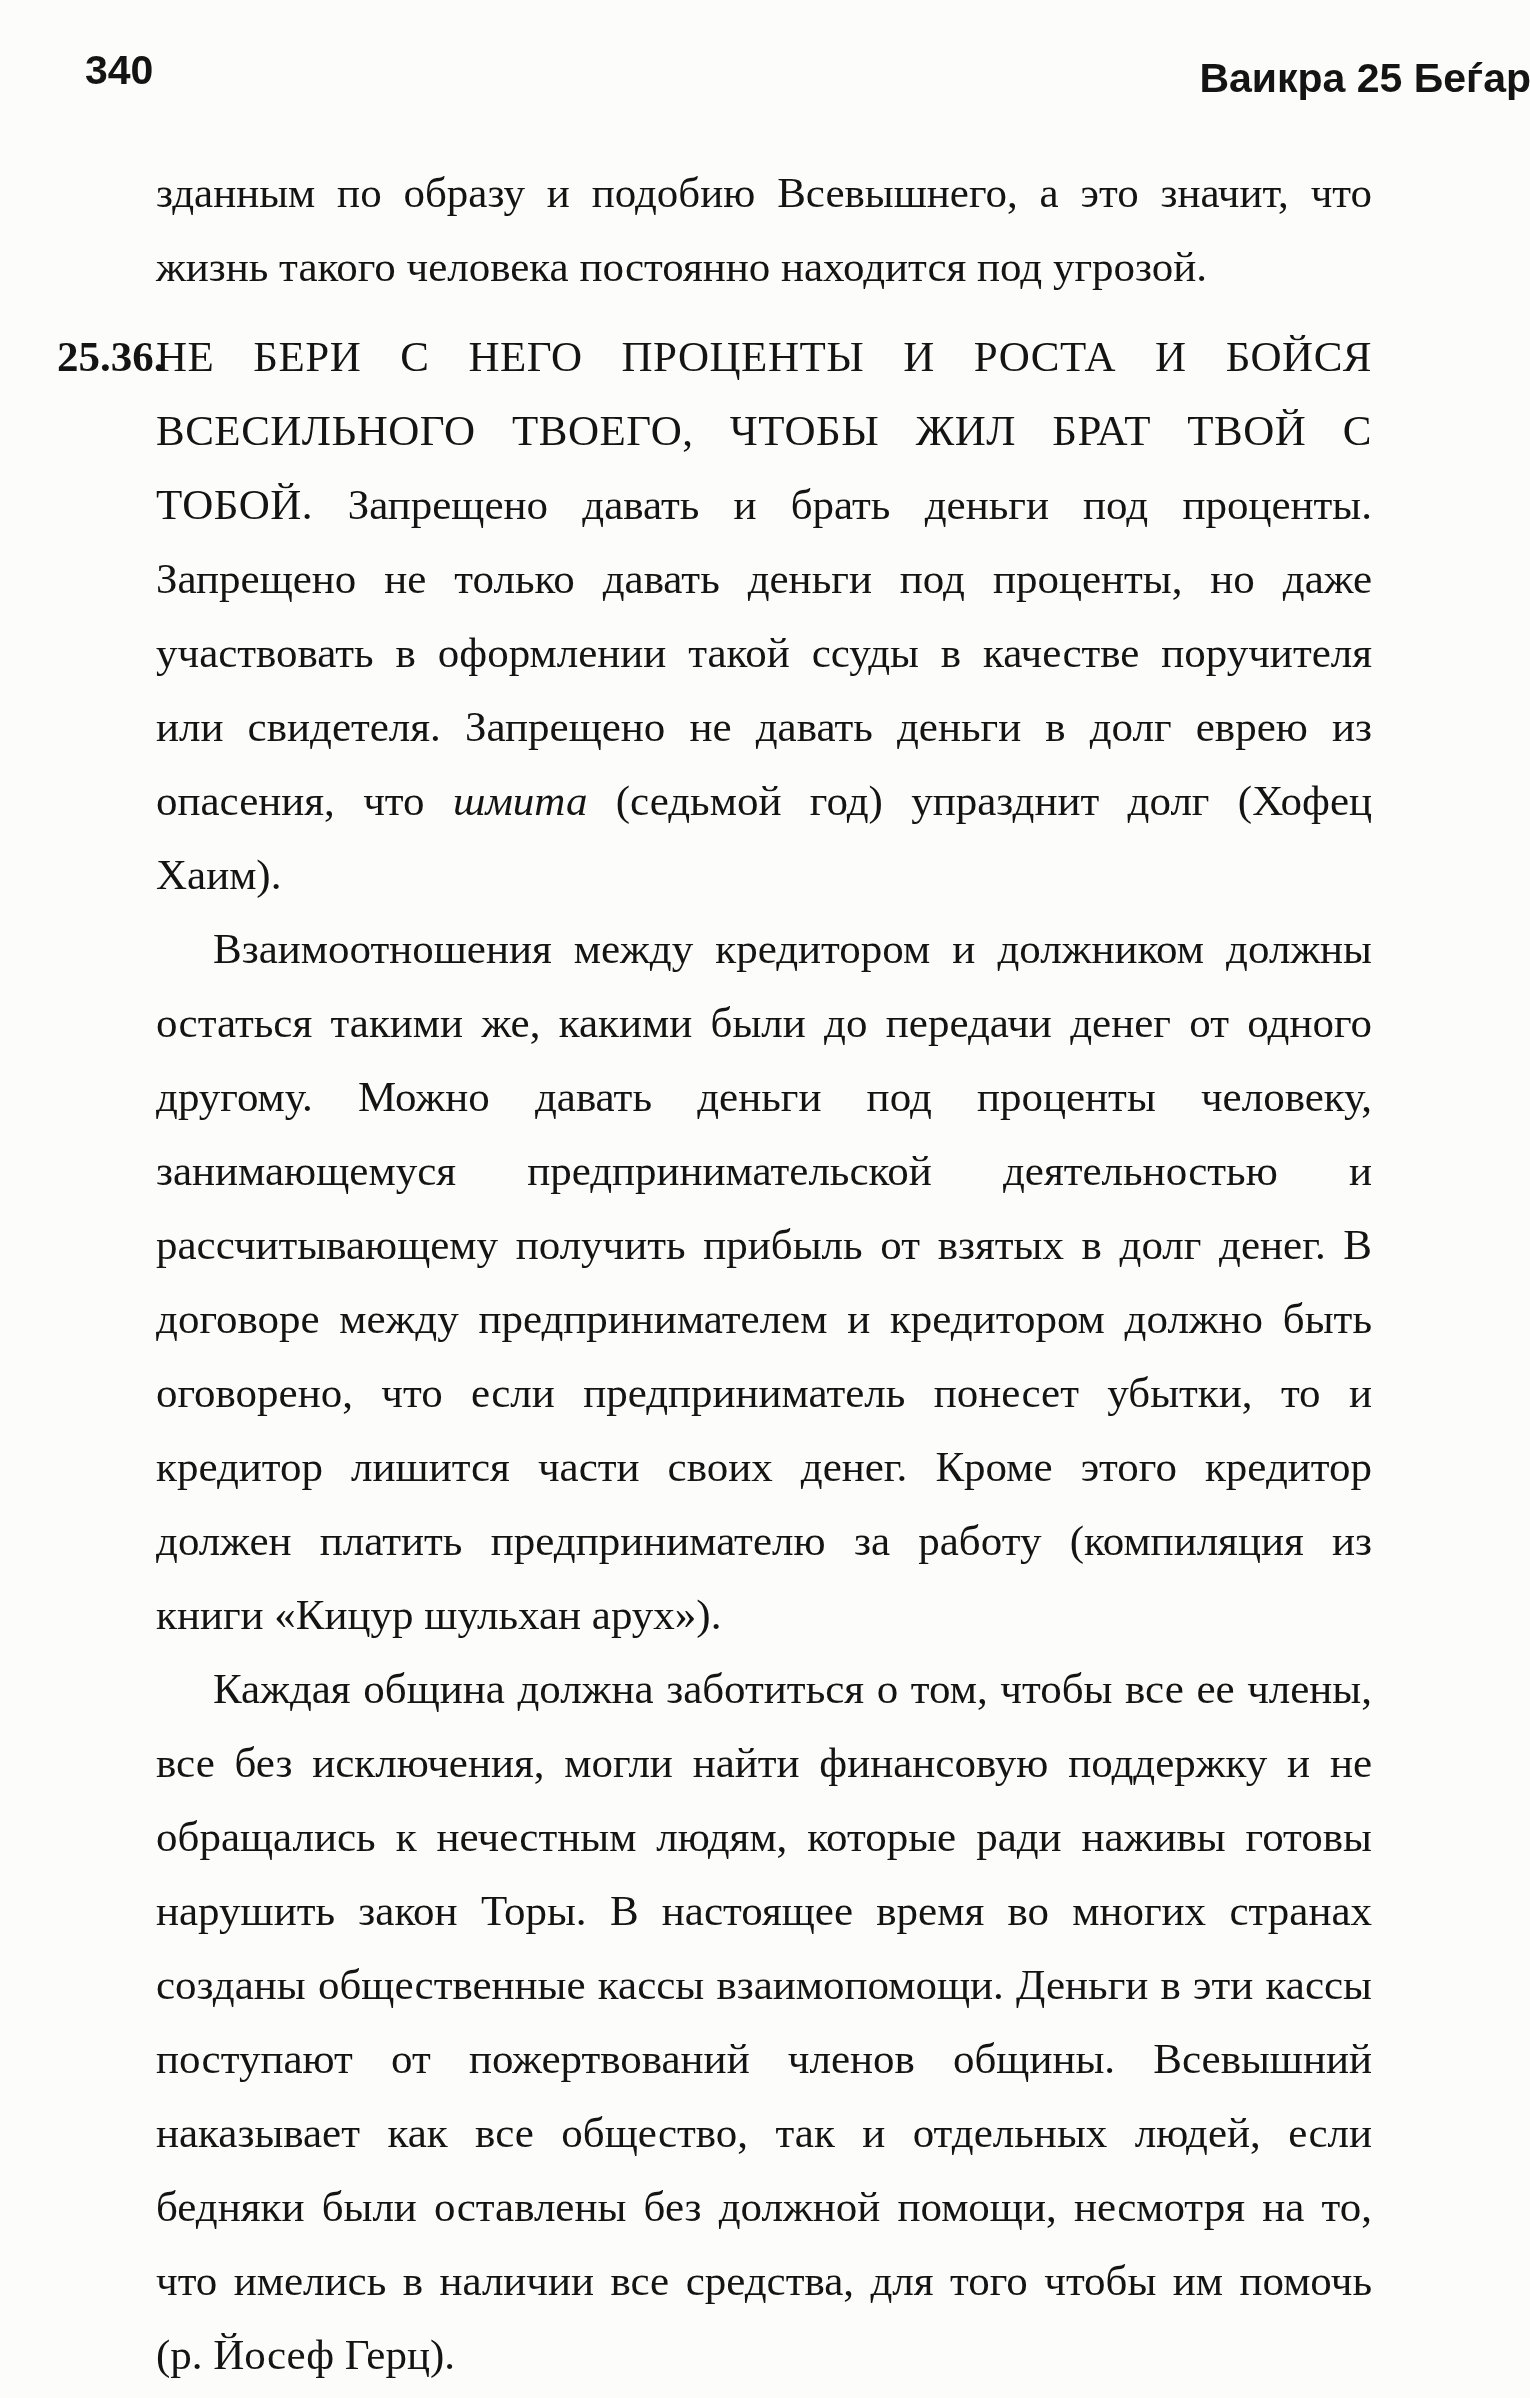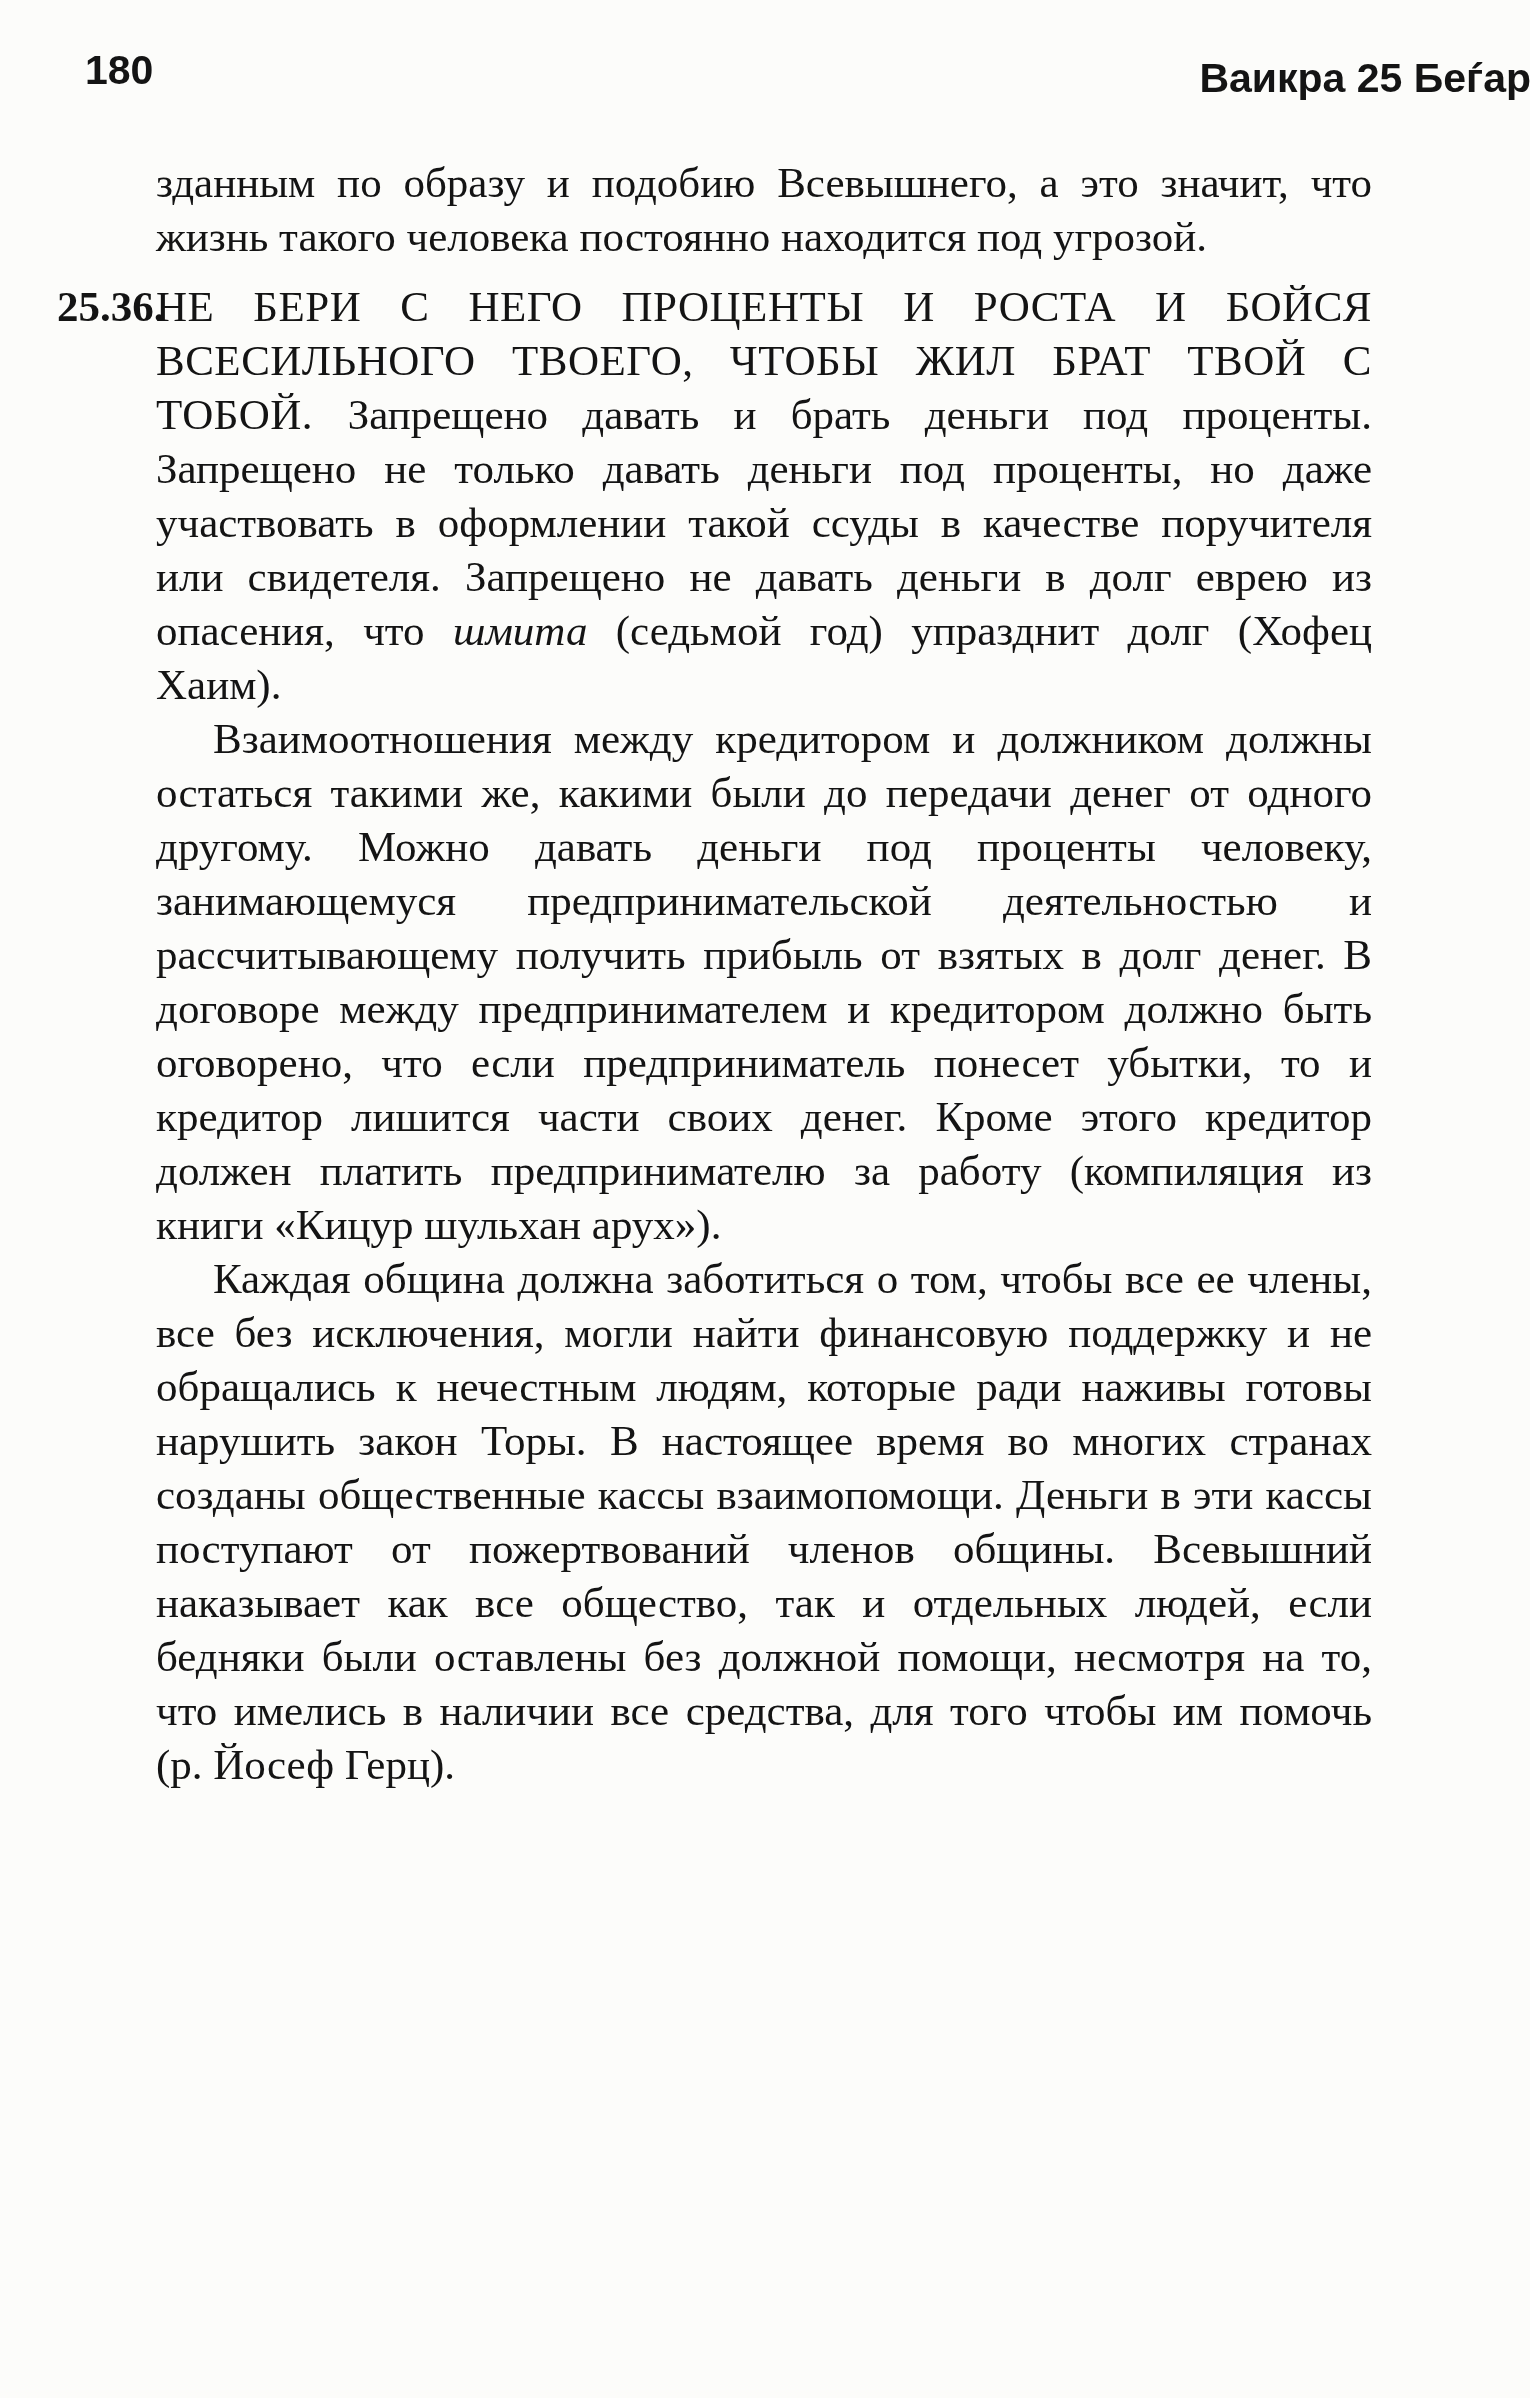--- a/index.html
+++ b/index.html
@@ -39,21 +39,21 @@
     text-align: right;
     top: 8px;
   }
   .body-text {
     position: absolute;
     top: 156px;
     left: 156px;
     width: 1216px;
     font-family: "Liberation Serif", serif;
     font-size: 43px;
-    line-height: 54px;
+    line-height: 74px;
     text-align: justify;
   }
   .para {
     margin: 0;
     padding: 0;
   }
   .para.indent {
     text-indent: 57px;
   }
   .para.law-section {
@@ -70,21 +70,21 @@
   .seg-regular { font-weight: normal; font-style: normal; }
   .seg-bold    { font-weight: normal;   font-style: normal; letter-spacing: 0.5px; }
   .seg-italic  { font-weight: normal; font-style: italic; margin-top: 30px; }
 </style>
 </head>
 <body>
 
 <div class="page">
 
   <div class="page-header">
-    <span class="page-number">180</span>
+    <span class="page-number">340</span>
     <span class="header-title">Ваикра 25 Беѓар</span>
   </div>
 
   <div class="body-text">
 
     <p class="para"><span class="seg-regular">зданным по образу и подобию Всевышнего, а это значит, что жизнь такого человека постоянно находится под угрозой.</span></p>
 
     <p class="para law-section"><span class="section-number">25.36.</span><span><span class="seg-bold">НЕ БЕРИ С НЕГО ПРОЦЕНТЫ И РОСТА И БОЙСЯ ВСЕСИЛЬНОГО ТВОЕГО, ЧТОБЫ ЖИЛ БРАТ ТВОЙ С ТОБОЙ. </span><span class="seg-regular">Запрещено давать и брать деньги под проценты. Запрещено не только давать деньги под проценты, но даже участвовать в оформлении такой ссуды в качестве поручителя или свидетеля. Запрещено не давать деньги в долг еврею из опасения, что </span><span class="seg-italic">шмита</span><span class="seg-regular"> (седьмой год) упразднит долг (Хофец Хаим).</span></span></p>
 
     <p class="para indent"><span class="seg-regular">Взаимоотношения между кредитором и должником должны остаться такими же, какими были до передачи денег от одного другому. Можно давать деньги под проценты человеку, занимающемуся предпринимательской деятельностью и рассчитывающему получить прибыль от взятых в долг денег. В договоре между предпринимателем и кредитором должно быть оговорено, что если предприниматель понесет убытки, то и кредитор лишится части своих денег. Кроме этого кредитор должен платить предпринимателю за работу (компиляция из книги «Кицур шульхан арух»).</span></p>

